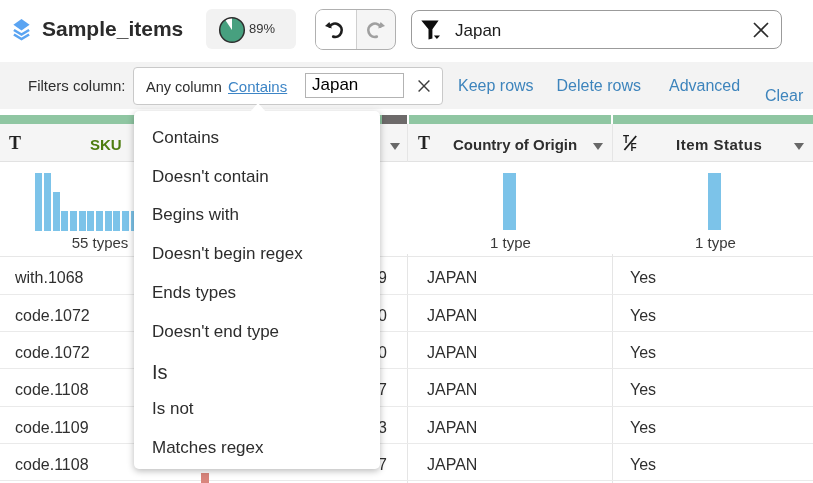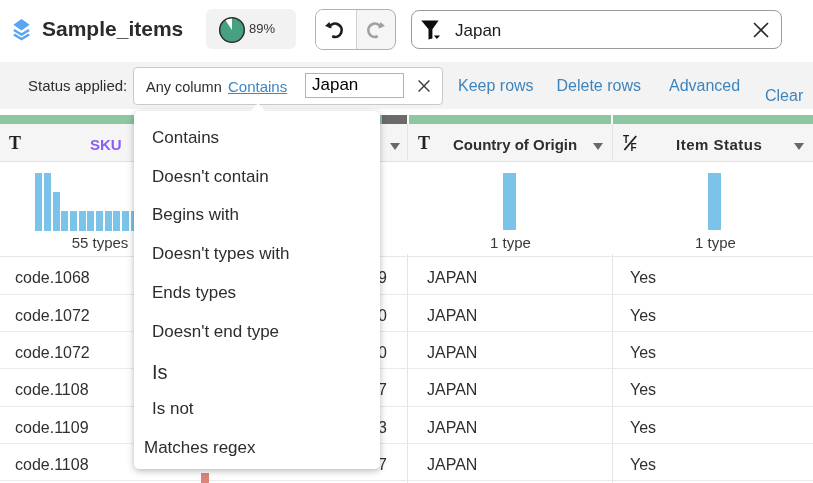--- a/index.html
+++ b/index.html
@@ -46,21 +46,21 @@
 <svg class="abs" style="left:421px;top:20px;" width="20" height="21" viewBox="0 0 20 21">
   <path d="M0.3 0.6 L17.6 0.6 L11.4 9.3 L11.4 18.6 L7.5 19.4 L7.5 9.3 Z" fill="#0d0d0d"></path>
   <polygon points="12.9,15.5 19.0,15.5 15.9,19.0" fill="#0d0d0d"></polygon>
 </svg>
 <div class="abs" style="left:455px;top:21px;font-size:17px;color:#1c1c1c;">Japan</div>
 <svg class="abs" style="left:752px;top:21px;" width="18" height="18" viewBox="0 0 18 18">
   <path d="M2 2 L16 16 M16 2 L2 16" stroke="#2b2b2b" stroke-width="1.7"></path>
 </svg>
 
 <div class="abs" style="left:0;top:62px;width:813px;height:47px;background:#f3f3f3;"></div>
-<div class="abs" style="left:28px;top:77px;font-size:15px;color:#2d2d2d;">Status applied:</div>
+<div class="abs" style="left:28px;top:77px;font-size:15px;color:#2d2d2d;">Filters column:</div>
 
 <div class="abs" style="left:133px;top:67px;width:310px;height:38px;background:#fff;border:1px solid #c9c9c9;border-radius:4px;box-sizing:border-box;"></div>
 <div class="abs" style="left:146px;top:79px;font-size:14.5px;color:#2d2d2d;">Any column</div>
 <div class="abs" style="left:228px;top:78px;font-size:15px;color:#3d85c6;text-decoration:underline;">Contains</div>
 <div class="abs" style="left:305px;top:73px;width:99px;height:24.5px;border:1px solid #b3b3b3;box-sizing:border-box;background:#fff;"></div>
 <div class="abs" style="left:312px;top:75px;font-size:17px;color:#000;">Japan</div>
 <svg class="abs" style="left:417.5px;top:79.5px;" width="12" height="12" viewBox="0 0 12 12">
   <path d="M0.6 0.6 L11.4 11.4 M11.4 0.6 L0.6 11.4" stroke="#3d3d3d" stroke-width="1.4"></path>
 </svg>
 
@@ -73,21 +73,21 @@
 <div class="abs" style="left:381.5px;top:114.5px;width:25.8px;height:9.5px;background:#6d6a6a;"></div>
 <div class="abs" style="left:407.3px;top:114.5px;width:1.7px;height:9.5px;background:#fff;"></div>
 <div class="abs" style="left:611.3px;top:114.5px;width:1.7px;height:9.5px;background:#fff;"></div>
 
 <div class="abs" style="left:0;top:124px;width:813px;height:38.3px;background:#f5f5f5;border-bottom:1px solid #e2e2e2;box-sizing:border-box;"></div>
 
 <div class="abs" style="left:407px;top:124px;width:1px;height:359px;background:#e5e5e5;"></div>
 <div class="abs" style="left:611.5px;top:124px;width:1px;height:359px;background:#e5e5e5;"></div>
 
 <div class="abs" style="left:9px;top:133px;font-family:'Liberation Serif',serif;font-weight:bold;font-size:18px;color:#222;">T</div>
-<div class="abs" style="left:90px;top:136px;font-size:15px;font-weight:bold;color:#8b5cf6;">SKU</div>
+<div class="abs" style="left:90px;top:136px;font-size:15px;font-weight:bold;color:#4d7c0f;">SKU</div>
 
 <div class="abs" style="left:390px;top:143px;width:0;height:0;border-left:5.6px solid transparent;border-right:5.6px solid transparent;border-top:7px solid #686868;"></div>
 
 <div class="abs" style="left:418px;top:133px;font-family:'Liberation Serif',serif;font-weight:bold;font-size:18px;color:#222;">T</div>
 <div class="abs" style="left:453px;top:136px;font-size:15px;font-weight:bold;color:#2e2e2e;">Country of Origin</div>
 <div class="abs" style="left:593px;top:143px;width:0;height:0;border-left:5.6px solid transparent;border-right:5.6px solid transparent;border-top:7px solid #686868;"></div>
 
 <svg class="abs" style="left:623px;top:135px;" width="15" height="16" viewBox="0 0 15 16">
   <text x="0" y="7.6" font-family="Liberation Sans" font-size="10" font-weight="bold" fill="#1d1d1d">T</text>
   <line x1="1.4" y1="15.0" x2="13.2" y2="1.0" stroke="#1d1d1d" stroke-width="1.8"></line>
@@ -123,21 +123,21 @@
 
 <div class="abs" style="left:503px;top:173px;width:12.6px;height:57px;background:#7cc3e9;"></div>
 <div class="abs" style="left:408px;top:234px;width:205px;text-align:center;font-size:15px;color:#3a3a3a;">1 type</div>
 
 <div class="abs" style="left:708px;top:173px;width:12.6px;height:57px;background:#7cc3e9;"></div>
 <div class="abs" style="left:615px;top:234px;width:201px;text-align:center;font-size:15px;color:#3a3a3a;">1 type</div>
 
 <div class="abs" style="left:0;top:256px;width:813px;height:1px;background:#e7e7e7;"></div>
 <div id="rows">
     <div class="abs" style="left:0;top:257px;width:813px;height:37.60000000000002px;border-bottom:1px solid #eaeaea;box-sizing:border-box;"></div>
-    <div class="abs" style="left:15px;top:270px;font-size:16px;line-height:16px;color:#2f2f2f;">code.1068</div>
+    <div class="abs" style="left:15px;top:270px;font-size:16px;line-height:16px;color:#2f2f2f;">with.1068</div>
     <div class="abs" style="left:330px;top:270px;width:57px;text-align:right;font-size:16px;line-height:16px;color:#2f2f2f;">9</div>
     <div class="abs" style="left:427px;top:270px;font-size:16px;line-height:16px;color:#2f2f2f;">JAPAN</div>
     <div class="abs" style="left:630px;top:270px;font-size:16px;line-height:16px;color:#2f2f2f;">Yes</div>
     <div class="abs" style="left:0;top:294.6px;width:813px;height:37.39999999999998px;border-bottom:1px solid #eaeaea;box-sizing:border-box;"></div>
     <div class="abs" style="left:15px;top:307.6px;font-size:16px;line-height:16px;color:#2f2f2f;">code.1072</div>
     <div class="abs" style="left:330px;top:307.6px;width:57px;text-align:right;font-size:16px;line-height:16px;color:#2f2f2f;">0</div>
     <div class="abs" style="left:427px;top:307.6px;font-size:16px;line-height:16px;color:#2f2f2f;">JAPAN</div>
     <div class="abs" style="left:630px;top:307.6px;font-size:16px;line-height:16px;color:#2f2f2f;">Yes</div>
     <div class="abs" style="left:0;top:332px;width:813px;height:37.39999999999998px;border-bottom:1px solid #eaeaea;box-sizing:border-box;"></div>
     <div class="abs" style="left:15px;top:345px;font-size:16px;line-height:16px;color:#2f2f2f;">code.1072</div>
@@ -162,19 +162,19 @@
   </div>
 
 <div class="abs" style="left:201px;top:472.5px;width:8.3px;height:10.5px;background:#d9857c;"></div>
 
 <div class="abs" style="left:249.5px;top:103.2px;width:0;height:0;border-left:8px solid transparent;border-right:8px solid transparent;border-bottom:9px solid #fff;z-index:10;"></div>
 <div class="abs" style="left:134px;top:110.5px;width:246px;height:358px;background:#fff;border-radius:5px;box-shadow:0 2px 7px rgba(0,0,0,0.28);z-index:9;"></div>
 <div id="menu" style="z-index:11;position:absolute;left:0;top:0;">
     <div class="abs" style="left:152px;top:127.80000000000001px;font-size:17px;color:#2d2d2d;z-index:11;">Contains</div>
     <div class="abs" style="left:152px;top:166.60000000000002px;font-size:17px;color:#2d2d2d;z-index:11;">Doesn't contain</div>
     <div class="abs" style="left:152px;top:205.4px;font-size:17px;color:#2d2d2d;z-index:11;">Begins with</div>
-    <div class="abs" style="left:152px;top:244.2px;font-size:17px;color:#2d2d2d;z-index:11;">Doesn't types with</div>
+    <div class="abs" style="left:152px;top:244.2px;font-size:17px;color:#2d2d2d;z-index:11;">Doesn't begin regex</div>
     <div class="abs" style="left:152px;top:283px;font-size:17px;color:#2d2d2d;z-index:11;">Ends types</div>
     <div class="abs" style="left:152px;top:321.8px;font-size:17px;color:#2d2d2d;z-index:11;">Doesn't end type</div>
     <div class="abs" style="left:152px;top:360.6px;font-size:20px;color:#2d2d2d;z-index:11;">Is</div>
     <div class="abs" style="left:152px;top:399.4px;font-size:17px;color:#2d2d2d;z-index:11;">Is not</div>
-    <div class="abs" style="left:144px;top:438.2px;font-size:17px;color:#2d2d2d;z-index:11;">Matches regex</div>
+    <div class="abs" style="left:152px;top:438.2px;font-size:17px;color:#2d2d2d;z-index:11;">Matches regex</div>
   </div>
 
 </body></html>

